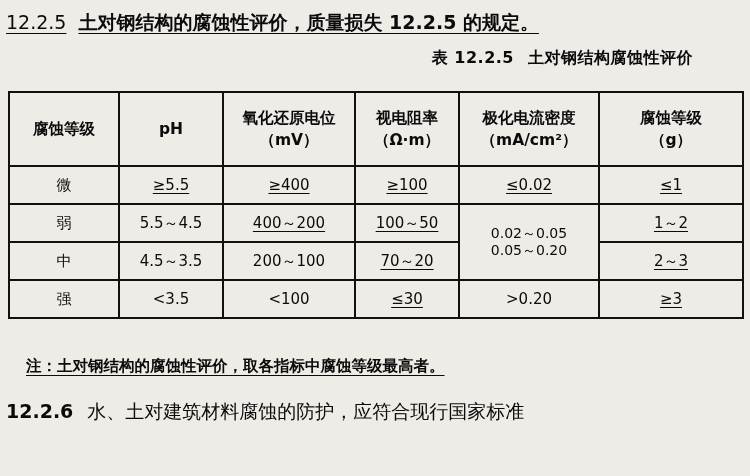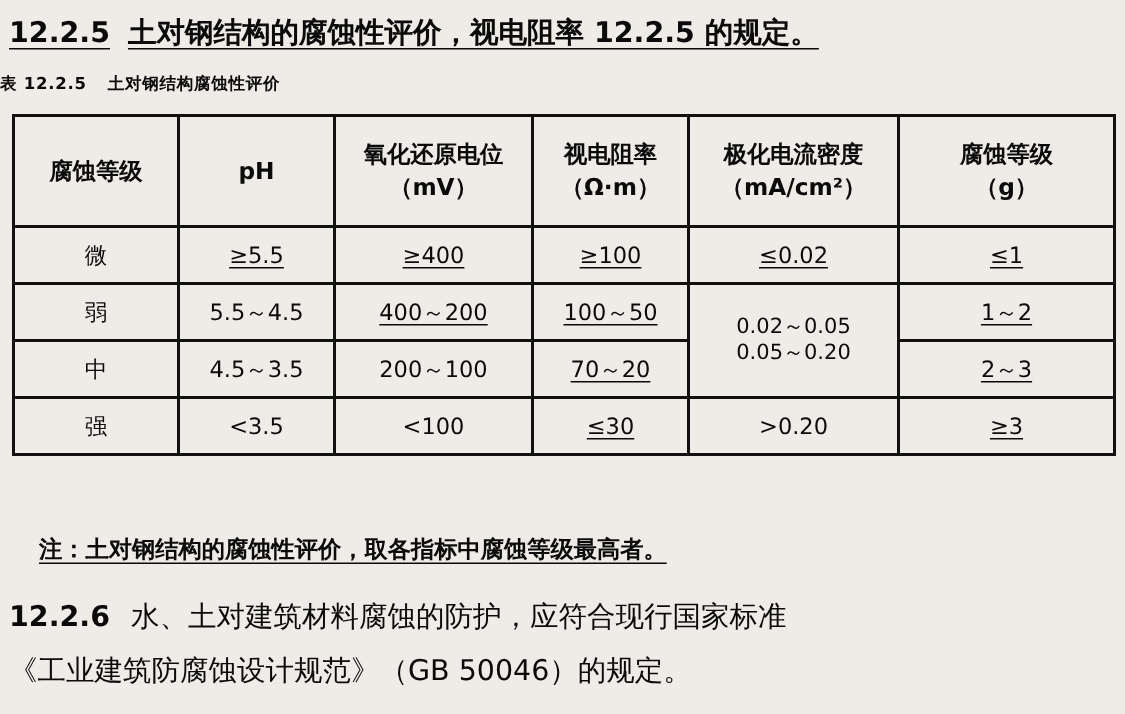--- a/index.html
+++ b/index.html
@@ -27,50 +27,50 @@
   .clause-line {
     position: absolute;
     left: 6px;
     top: 8px;
     width: 738px;
     font-size: 19px;
     line-height: 28px;
     white-space: nowrap;
   }
   .clause-num {
-    font-weight: bold;
+    font-weight: normal;
     text-decoration: underline;
     text-underline-offset: 4px;
     letter-spacing: 0px;
   }
   .clause-text {
     text-decoration: underline;
     text-underline-offset: 4px;
     margin-left: 12px;
     font-weight: 600;
   }
 
   
   .table-caption {
     position: absolute;
     left: 0;
     top: 48px;
     width: 693px;
-    text-align: left;
-    font-size: 11px;
+    text-align: right;
+    font-size: 16px;
     font-weight: bold;
     letter-spacing: 0.5px;
   }
   .table-caption .cap-num { margin-right: 14px; }
 
   
   .tbl-wrap {
     position: absolute;
     left: 8px;
-    top: 76px;
+    top: 91px;
     width: 734px;
   }
   table.grade-table {
     border-collapse: collapse;
     width: 734px;
     table-layout: fixed;
   }
   table.grade-table th,
   table.grade-table td {
     border: 2px solid #111;
@@ -142,21 +142,21 @@
     display: block;
     margin-top: 2px;
   }
 </style>
 </head>
 <body>
 
 <div class="page">
 
   <div class="clause-line">
-    <span class="clause-num">12.2.5</span><span class="clause-text">土对钢结构的腐蚀性评价，视电阻率 12.2.5 的规定。</span>
+    <span class="clause-num">12.2.5</span><span class="clause-text">土对钢结构的腐蚀性评价，质量损失 12.2.5 的规定。</span>
   </div>
 
   <div class="table-caption">
     <span class="cap-num">表 12.2.5</span><span>土对钢结构腐蚀性评价</span>
   </div>
 
   <div class="tbl-wrap">
     <table class="grade-table">
       <colgroup>
         <col class="c0">
@@ -228,16 +228,15 @@
           <td><span class="u">≥3</span></td>
         </tr>
       </tbody>
     </table>
   </div>
 
   <div class="note">注：土对钢结构的腐蚀性评价，取各指标中腐蚀等级最高者。</div>
 
   <div class="clause2">
     <span class="num">12.2.6</span><span>水、土对建筑材料腐蚀的防护，应符合现行国家标准</span>
-    <span class="line2">《工业建筑防腐蚀设计规范》（GB 50046）的规定。</span>
   </div>
 
 </div>
 
 </body></html>

